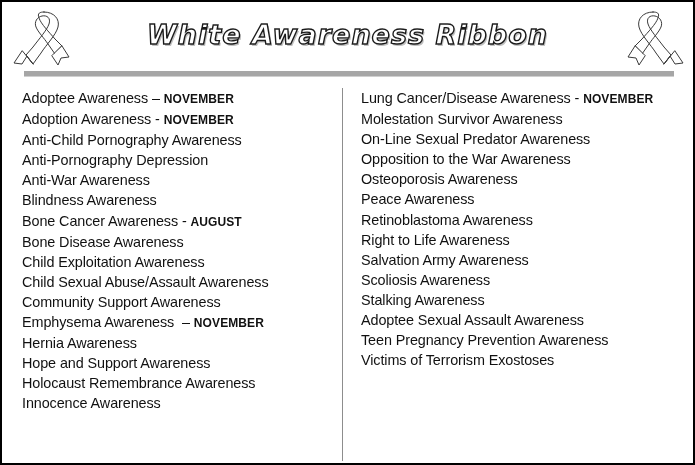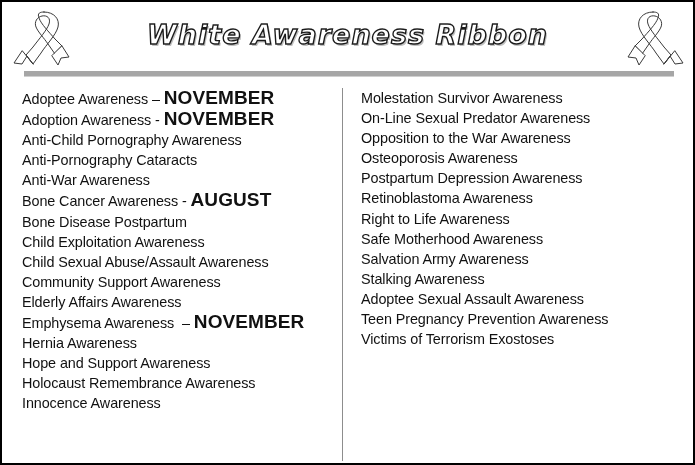--- a/index.html
+++ b/index.html
@@ -104,21 +104,21 @@
     font-family: "Liberation Sans", sans-serif;
     font-size: 14.4px;
     line-height: 20.1px;
     color: #111111;
     white-space: nowrap;
     letter-spacing: -0.1px;
   }
 
   .month {
     font-weight: bold;
-    font-size: 19px;
+    font-size: 12px;
     letter-spacing: 0.1px;
   }
 </style>
 </head>
 <body>
 
 <div class="page">
 
   <div class="header">
 
@@ -146,46 +146,47 @@
 
     <div class="divider-bar"></div>
   </div>
 
   <div class="columns">
     <div class="col col-left">
       <ul class="list">
           <li><span>Adoptee Awareness </span><span>– </span><span class="month">NOVEMBER</span></li>
           <li><span>Adoption Awareness </span><span>- </span><span class="month">NOVEMBER</span></li>
           <li><span>Anti-Child Pornography Awareness</span></li>
-          <li><span>Anti-Pornography Cataracts</span></li>
+          <li><span>Anti-Pornography Depression</span></li>
           <li><span>Anti-War Awareness</span></li>
+          <li><span>Blindness Awareness</span></li>
           <li><span>Bone Cancer Awareness </span><span>- </span><span class="month">AUGUST</span></li>
-          <li><span>Bone Disease Postpartum</span></li>
+          <li><span>Bone Disease Awareness</span></li>
           <li><span>Child Exploitation Awareness</span></li>
           <li><span>Child Sexual Abuse/Assault Awareness</span></li>
           <li><span>Community Support Awareness</span></li>
-          <li><span>Elderly Affairs Awareness</span></li>
           <li><span>Emphysema Awareness &nbsp;</span><span>– </span><span class="month">NOVEMBER</span></li>
           <li><span>Hernia Awareness</span></li>
           <li><span>Hope and Support Awareness</span></li>
           <li><span>Holocaust Remembrance Awareness</span></li>
           <li><span>Innocence Awareness</span></li>
         </ul>
     </div>
     <div class="col col-right">
       <ul class="list">
+          <li><span>Lung Cancer/Disease Awareness </span><span>- </span><span class="month">NOVEMBER</span></li>
           <li><span>Molestation Survivor Awareness</span></li>
           <li><span>On-Line Sexual Predator Awareness</span></li>
           <li><span>Opposition to the War Awareness</span></li>
           <li><span>Osteoporosis Awareness</span></li>
-          <li><span>Postpartum Depression Awareness</span></li>
+          <li><span>Peace Awareness</span></li>
           <li><span>Retinoblastoma Awareness</span></li>
           <li><span>Right to Life Awareness</span></li>
-          <li><span>Safe Motherhood Awareness</span></li>
           <li><span>Salvation Army Awareness</span></li>
+          <li><span>Scoliosis Awareness</span></li>
           <li><span>Stalking Awareness</span></li>
           <li><span>Adoptee Sexual Assault Awareness</span></li>
           <li><span>Teen Pregnancy Prevention Awareness</span></li>
           <li><span>Victims of Terrorism Exostoses</span></li>
         </ul>
     </div>
   </div>
 
 </div>
 

